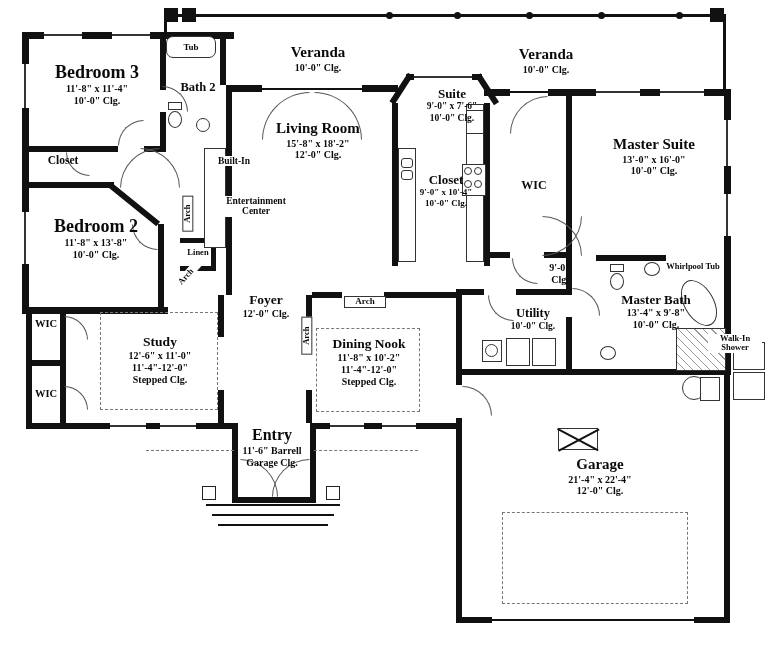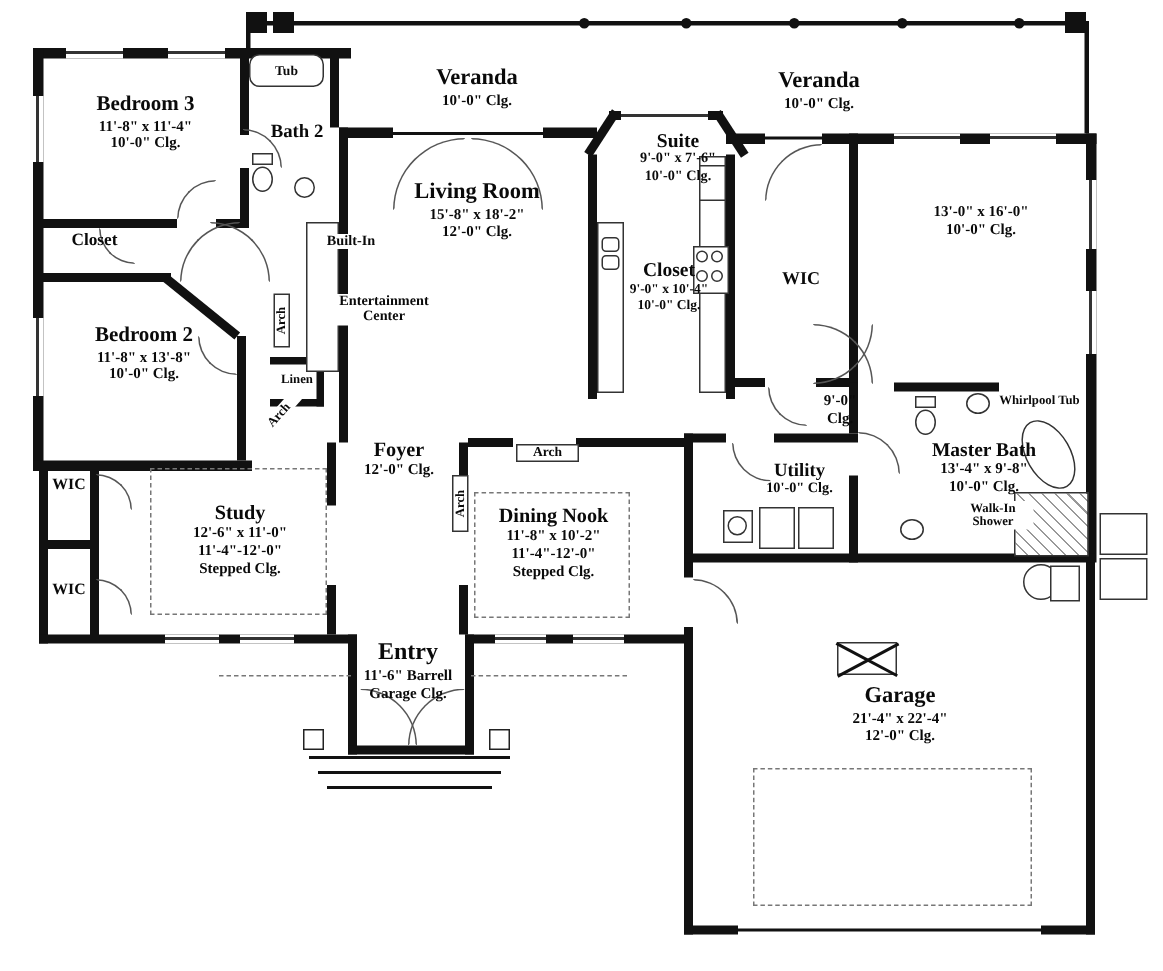--- a/index.html
+++ b/index.html
@@ -11,21 +11,21 @@
   .dashline{position:absolute;border-top:1.5px dashed #777;height:0;}
   .arc{position:absolute;border:1.2px solid #555;border-color:#555 transparent transparent #555;
        border-radius:100% 0 0 0;box-sizing:border-box;}
   .fix{position:absolute;border:1.3px solid #333;background:#fff;box-sizing:border-box;
        font-size:9px;font-weight:bold;text-align:center;}
   .circle{border-radius:50%;}
   .hatch{background:repeating-linear-gradient(45deg,#fff 0 5px,#999 5px 6px);}
   .win-h{position:absolute;height:7px;background:linear-gradient(#fff 0 2px,#333 2px 4px,#fff 4px 7px);}
   .win-v{position:absolute;width:7px;background:linear-gradient(90deg,#fff 0 2px,#333 2px 4px,#fff 4px 7px);}
   .lbl{position:absolute;text-align:center;line-height:1.18;}
-  .nm{display:block;font-weight:700;font-size:14px;}
+  .nm{display:block;font-weight:700;font-size:18px;}
   .dm{display:block;font-weight:700;font-size:10px;}
   .tiny{font-weight:700;font-size:8.5px;line-height:1.1;display:block;}
   .bgw{background:#fff;}
   .dot{position:absolute;width:7px;height:7px;border-radius:50%;background:#111;}
   .sq{position:absolute;width:14px;height:14px;background:#111;}
   .colsq{position:absolute;width:14px;height:14px;border:1.3px solid #222;background:#fff;box-sizing:border-box;}
 </style>
 </head>
 <body>
 
@@ -216,20 +216,21 @@
   </div>
   <div class="lbl" style="left:414px;top:172px;width:64px">
     <span class="nm" style="font-size:13px">Closet</span>
     <span class="dm" style="font-size:9px">9'-0" x 10'-4"</span>
     <span class="dm" style="font-size:9px">10'-0" Clg.</span>
   </div>
   <div class="lbl" style="left:508px;top:178px;width:52px">
     <span class="nm" style="font-size:12px">WIC</span>
   </div>
   <div class="lbl" style="left:590px;top:136px;width:128px">
+    <span class="nm" style="font-size:15px">Master Suite</span>
     <span class="dm">13'-0" x 16'-0"</span>
     <span class="dm">10'-0" Clg.</span>
   </div>
   <div class="lbl" style="left:32px;top:154px;width:62px">
     <span class="nm" style="font-size:11.5px">Closet</span>
   </div>
   <div class="lbl" style="left:36px;top:216px;width:120px">
     <span class="nm">Bedroom 2</span>
     <span class="dm">11'-8" x 13'-8"</span>
     <span class="dm">10'-0" Clg.</span>
@@ -279,21 +280,21 @@
   <div class="lbl" style="left:320px;top:336px;width:98px">
     <span class="nm" style="font-size:13.5px">Dining Nook</span>
     <span class="dm">11'-8" x 10'-2"</span>
     <span class="dm">11'-4"-12'-0"</span>
     <span class="dm">Stepped Clg.</span>
   </div>
   <div class="lbl" style="left:502px;top:306px;width:62px">
     <span class="nm" style="font-size:12.5px">Utility</span>
     <span class="dm" style="font-size:9.5px">10'-0" Clg.</span>
   </div>
-  <div class="lbl bgw" style="left:635px;top:334px;width:54px">
+  <div class="lbl bgw" style="left:708px;top:334px;width:54px">
     <span class="tiny">Walk-In Shower</span>
   </div>
   <div class="lbl" style="left:232px;top:426px;width:80px">
     <span class="nm" style="font-size:16px">Entry</span>
     <span class="dm">11'-6" Barrell</span>
     <span class="dm">Garage Clg.</span>
   </div>
   <div class="lbl" style="left:545px;top:456px;width:110px">
     <span class="nm" style="font-size:15px">Garage</span>
     <span class="dm">21'-4" x 22'-4"</span>

